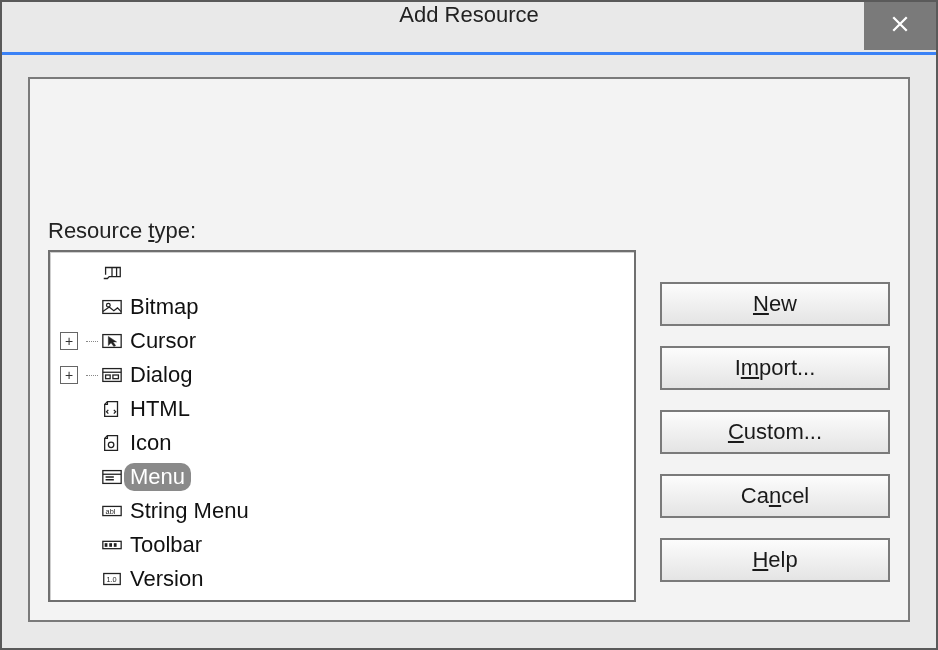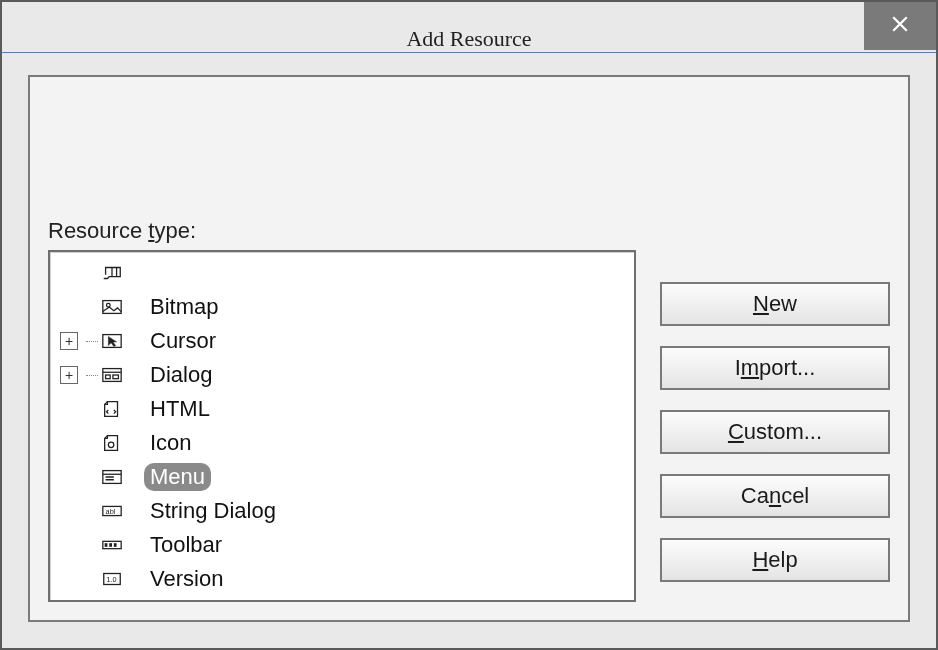--- a/index.html
+++ b/index.html
@@ -17,24 +17,23 @@
     box-sizing: border-box;
     border: 2px solid #5a5a5a;
     background: #e9e9e9;
     display: flex;
     flex-direction: column;
   }
   .titlebar {
     height: 50px;
     background: #e9e9e9;
     display: flex;
-    align-items: flex-end;
+    align-items: flex-start;
     position: relative;
-    border-bottom: 1px solid #3b82f6;
-    font-family: Liberation Serif, serif;
+    border-bottom: 3px solid #3b82f6;
   }
   .titlebar .title {
     flex: 1;
     text-align: center;
     font-size: 22px;
     color: #222;
   }
   .close-btn {
     position: absolute;
     right: 0;
@@ -124,21 +123,21 @@
     margin: 0 2px 0 2px;
     height: 0;
     vertical-align: middle;
   }
   .ticon {
     width: 24px;
     height: 22px;
     display: inline-flex;
     align-items: center;
     justify-content: center;
-    margin-right: 20px;
+    margin-right: 0;
     color: #2a2a2a;
   }
   .ticon svg { width: 22px; height: 20px; }
   .node-label {
     padding: 1px 6px 1px 6px;
   }
   .node-label.selected {
     background: #8a8a8a;
     color: #fff;
     border-radius: 10px;
@@ -268,21 +267,21 @@
               <span class="node-label selected">Menu</span>
             </div>
             <div class="tree-row">
               <span class="spacer" style="width: 48px;"></span>
               <span class="ticon">
                 <svg viewBox="0 0 24 20">
                   <rect x="2" y="5" width="20" height="10" stroke="#222" stroke-width="1.4" fill="none"></rect>
                   <text x="5" y="13" font-size="8" fill="#222" font-family="sans-serif">abl</text>
                 </svg>
               </span>
-              <span class="node-label">String Dialog</span>
+              <span class="node-label">String Menu</span>
             </div>
             <div class="tree-row">
               <span class="spacer" style="width: 48px;"></span>
               <span class="ticon">
                 <svg viewBox="0 0 24 20">
                   <rect x="2" y="6" width="20" height="8" stroke="#222" stroke-width="1.4" fill="none"></rect>
                   <rect x="4" y="8" width="3" height="4" fill="#222"></rect>
                   <rect x="9" y="8" width="3" height="4" fill="#222"></rect>
                   <rect x="14" y="8" width="3" height="4" fill="#222"></rect>
                 </svg>

